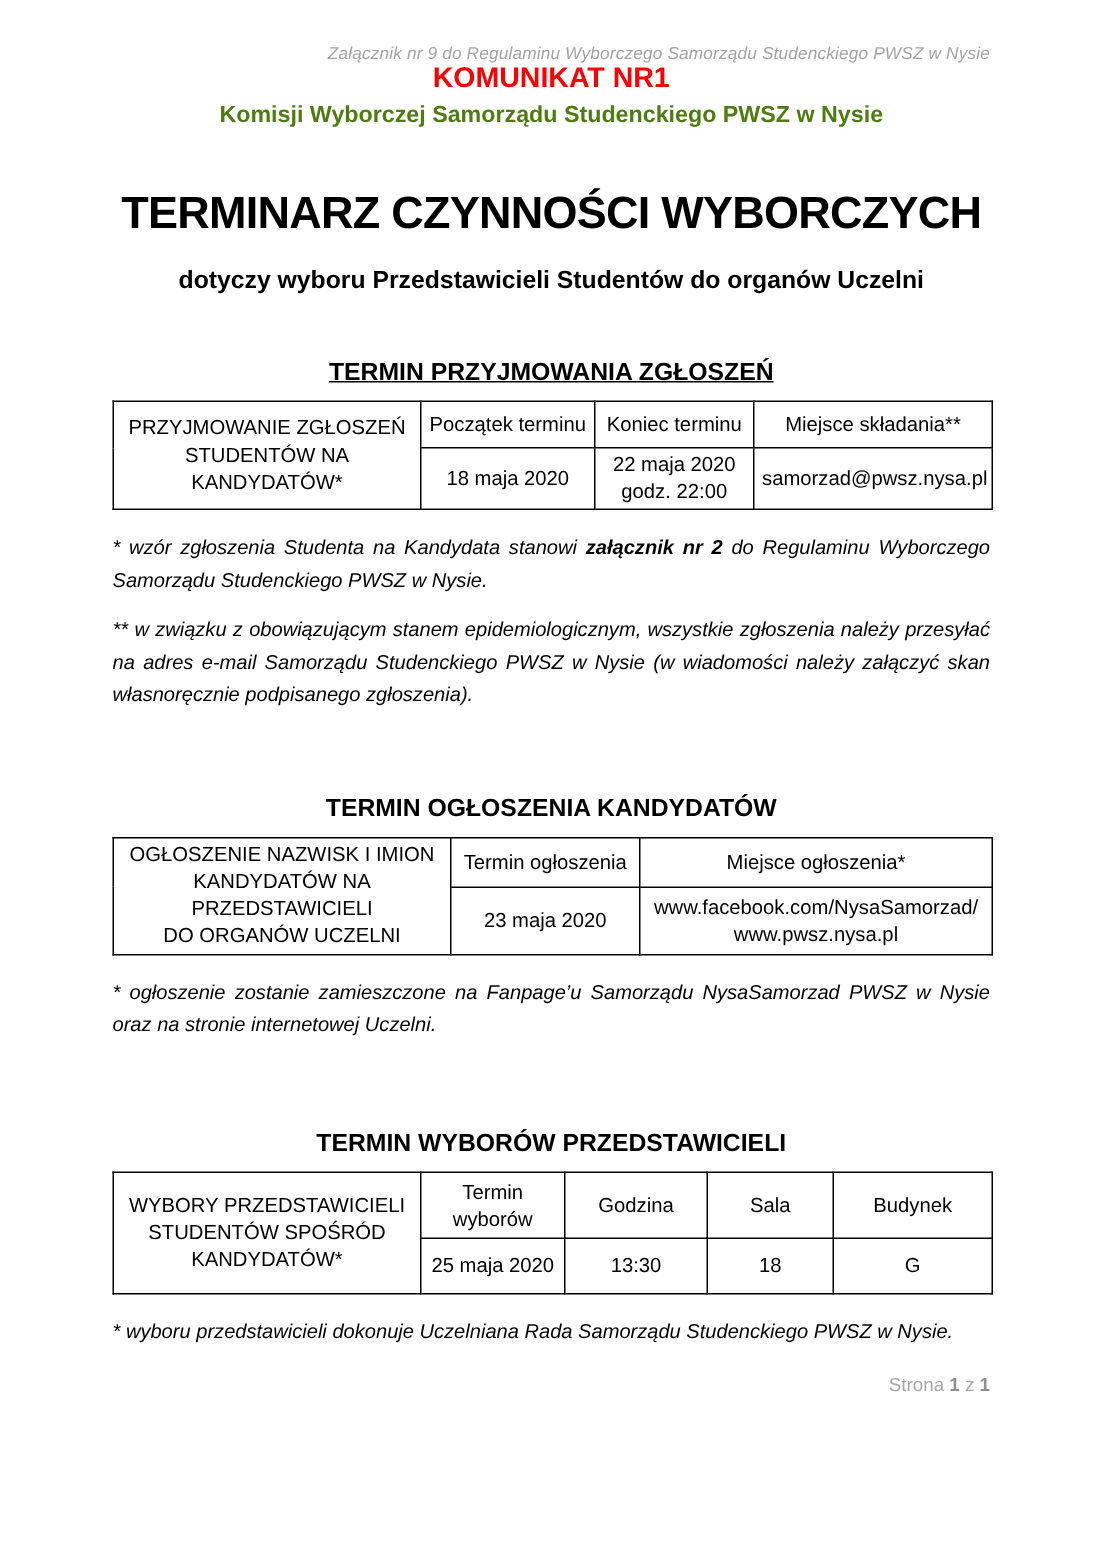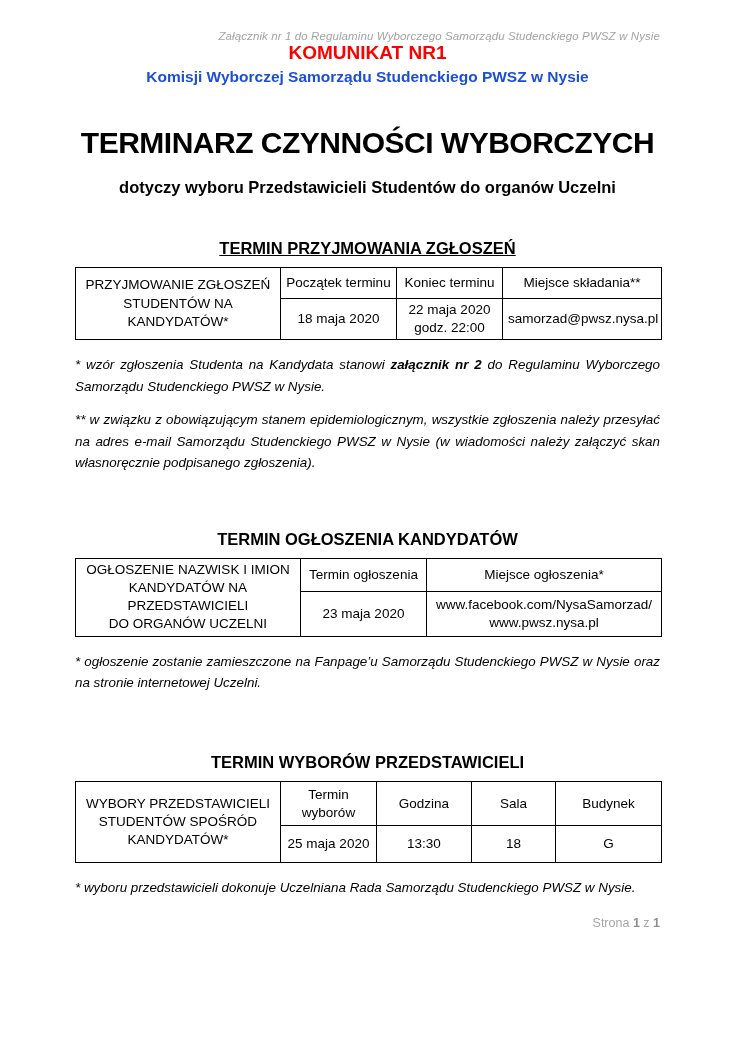--- a/index.html
+++ b/index.html
@@ -25,21 +25,21 @@
 
   .komunikat-title {
     text-align: center;
     color: #ff0000;
     font-size: 19px;
     font-weight: 700;
   }
   .komunikat-subtitle {
     margin-top: 4px;
     text-align: center;
-    color: #1d4ed8;
+    color: #4d7c0f;
     font-size: 15.5px;
     font-weight: 700;
   }
 
   .main-title {
     margin-top: 40px;
     text-align: center;
     font-size: 30px;
     font-weight: 700;
     letter-spacing: -0.5px;
@@ -101,21 +101,21 @@
     font-size: 12.5px;
   }
   .page-footer b { color: #8f8f8f; }
 </style>
 </head>
 <body>
 
 <div class="page">
   <div class="content">
 
-    <div class="annotation">Załącznik nr 1 do Regulaminu Wyborczego Samorządu Studenckiego PWSZ w Nysie</div>
+    <div class="annotation">Załącznik nr 9 do Regulaminu Wyborczego Samorządu Studenckiego PWSZ w Nysie</div>
 
     <div class="komunikat-title">KOMUNIKAT NR1</div>
     <div class="komunikat-subtitle">Komisji Wyborczej Samorządu Studenckiego PWSZ w Nysie</div>
 
     <div class="main-title">TERMINARZ CZYNNOŚCI WYBORCZYCH</div>
     <div class="main-subtitle">dotyczy wyboru Przedstawicieli Studentów do organów Uczelni</div>
 
     <h2 class="section-heading sh1">TERMIN PRZYJMOWANIA ZGŁOSZEŃ</h2>
     <table class="doc-table">
       <colgroup>
@@ -160,21 +160,21 @@
           <td class="hdr">Miejsce ogłoszenia*</td>
         </tr>
         <tr>
           <td class="val">23 maja 2020</td>
           <td class="val">www.facebook.com/NysaSamorzad/
 www.pwsz.nysa.pl</td>
         </tr>
       </tbody>
     </table>
 
-    <p class="footnote">* ogłoszenie zostanie zamieszczone na Fanpage’u Samorządu Studenckiego PWSZ w Nysie oraz na stronie internetowej Uczelni.</p>
+    <p class="footnote">* ogłoszenie zostanie zamieszczone na Fanpage’u Samorządu NysaSamorzad PWSZ w Nysie oraz na stronie internetowej Uczelni.</p>
 
     <h2 class="section-heading sh3">TERMIN WYBORÓW PRZEDSTAWICIELI</h2>
     <table class="doc-table">
       <colgroup>
         <col style="width:205px">
           <col style="width:96px">
           <col style="width:95px">
           <col style="width:84px">
           <col style="width:106px">
       </colgroup>

